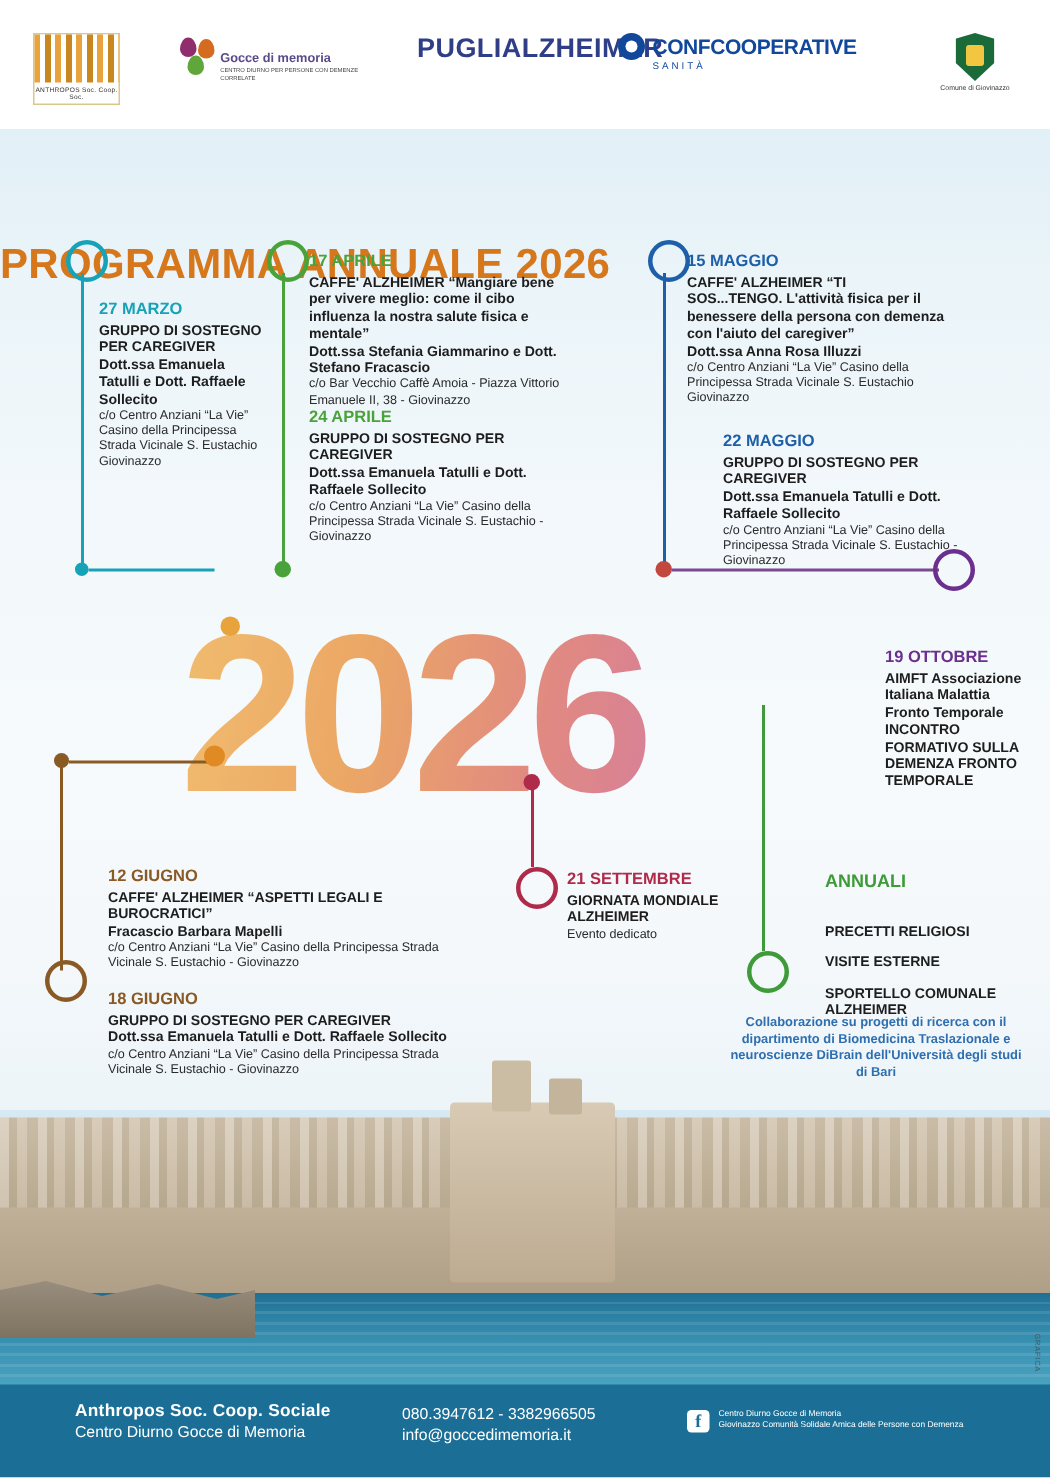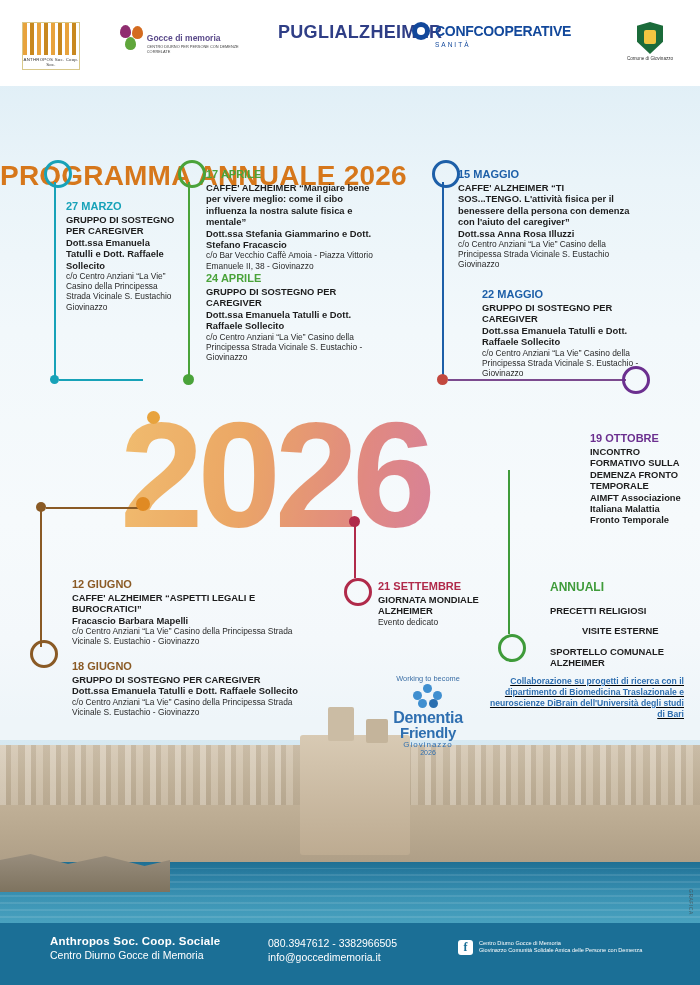--- a/index.html
+++ b/index.html
@@ -274,22 +274,22 @@
 
   <div class="blk" style="left:458px;top:288px;width:172px;margin-left:24px;">
     <div class="d c-blue">22 MAGGIO</div>
     <div class="h">GRUPPO DI SOSTEGNO PER CAREGIVER</div>
     <div class="h">Dott.ssa Emanuela Tatulli e Dott. Raffaele Sollecito</div>
     <div class="p">c/o Centro Anziani “La Vie” Casino della Principessa Strada Vicinale S. Eustachio - Giovinazzo</div>
   </div>
 
   <div class="blk" style="left:590px;top:408px;width:92px;">
     <div class="d c-purple">19 OTTOBRE</div>
+    <div class="h">AIMFT Associazione Italiana Malattia Fronto Temporale</div>
     <div class="h">INCONTRO FORMATIVO SULLA DEMENZA FRONTO TEMPORALE</div>
-    <div class="h">AIMFT Associazione Italiana Malattia Fronto Temporale</div>
   </div>
 
   <div class="blk" style="left:72px;top:578px;width:238px;">
     <div class="d c-brown">12 GIUGNO</div>
     <div class="h">CAFFE' ALZHEIMER “ASPETTI LEGALI E BUROCRATICI”</div>
     <div class="h">Fracascio Barbara Mapelli</div>
     <div class="p">c/o Centro Anziani “La Vie” Casino della Principessa Strada Vicinale S. Eustachio - Giovinazzo</div>
   </div>
 
   <div class="blk" style="left:72px;top:660px;width:238px;">
@@ -300,43 +300,29 @@
   </div>
 
   <div class="blk" style="left:378px;top:580px;width:112px;">
     <div class="d c-crim">21 SETTEMBRE</div>
     <div class="h">GIORNATA MONDIALE ALZHEIMER</div>
     <div class="p">Evento dedicato</div>
   </div>
 
   <div class="blk" style="left:550px;top:580px;width:140px;">
     <div class="d c-lgreen" style="font-size:12px;">ANNUALI</div>
-    <div class="h" style="margin-top:11px;">PRECETTI RELIGIOSI</div>
-    <div class="h" style="margin-top:9px;margin-left:32px;">VISITE ESTERNE</div>
+    <div class="h" style="margin-top:21px;">PRECETTI RELIGIOSI</div>
+    <div class="h" style="margin-top:9px;">VISITE ESTERNE</div>
     <div class="h" style="margin-top:9px;">SPORTELLO COMUNALE ALZHEIMER</div>
   </div>
 
-  <div class="blk" style="left:484px;top:676px;width:200px;text-align:right;text-decoration:underline;">
+  <div class="blk" style="left:484px;top:676px;width:200px;text-align:center;">
     <div class="p" style="color:#2f6fb0;font-weight:bold;line-height:11px;font-size:8.6px;">Collaborazione su progetti di ricerca con il dipartimento di Biomedicina Traslazionale e neuroscienze DiBrain dell'Università degli studi di Bari</div>
   </div>
 
-  <div class="df">
-    <div class="w1">Working to become</div>
-    <div class="flower">
-        <i></i>
-        <i></i>
-        <i></i>
-        <i></i>
-        <i></i>
-      </div>
-    <div class="t1">Dementia</div>
-    <div class="t2">Friendly</div>
-    <div class="t3">Giovinazzo</div>
-    <div class="t4">2026</div>
-  </div>
 
   <div class="vert">GRAFICA</div>
 
   <div class="footer">
     <div class="f-left">
       <div class="l1">Anthropos Soc. Coop. Sociale</div>
       <div class="l2">Centro Diurno Gocce di Memoria</div>
     </div>
     <div class="f-mid">
       <div>080.3947612 - 3382966505</div>

